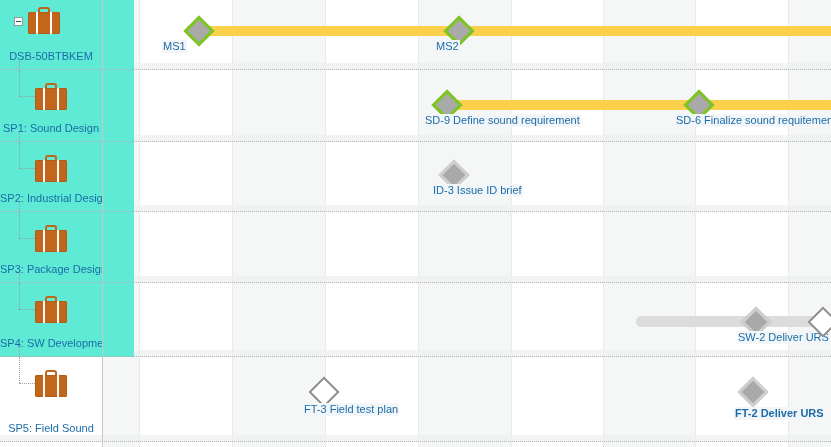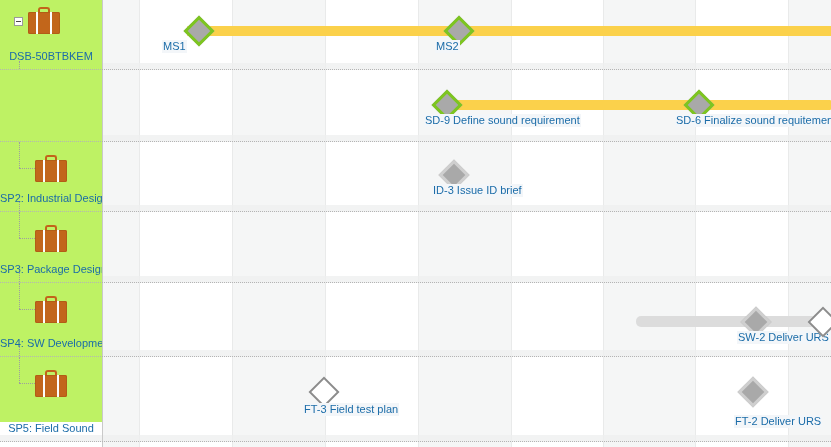--- a/index.html
+++ b/index.html
@@ -12,22 +12,22 @@
   }
   #app{position:relative;width:831px;height:447px;overflow:hidden;background:#fff;}
 
   
   #bands{position:absolute;left:0;top:0;width:831px;height:447px;}
   .band{position:absolute;top:0;bottom:0;background:#f5f6f6;}
   .colline{position:absolute;top:0;bottom:0;width:1px;background:#e9eaea;}
 
   
   #tree{
-    position:absolute;left:0;top:0;width:102px;height:422px;
-    background:#bef264;z-index:5;
+    position:absolute;left:0;top:0;width:102px;height:357px;
+    background:#5eead4;z-index:5;padding-left:32px;
   }
   #tree-divider{
     position:absolute;left:102px;top:0;width:1px;height:447px;
     background:#c9c9c9;z-index:6;
   }
   .trow{position:absolute;left:0;width:102px;overflow:hidden;}
   .trow-inner{position:relative;width:100%;height:100%;}
 
   .tlabel{
     position:absolute;left:0;right:0;bottom:6px;
@@ -149,21 +149,21 @@
       <div class="grow" style="top: 283px; height: 73px;">
         <div class="taskbar" style="left: 533px; width: 195px; top: 33px;"></div>
         <div class="ms gray" style="left: 642px; top: 28px;"></div>
         <div class="mslabel" style="left: 634px; top: 48px;">SW-2 Deliver URS SW-</div>
         <div class="ms open" style="left: 709px; top: 28px;"></div>
       </div>
       <div class="grow" style="top: 357px; height: 84px;">
         <div class="ms open" style="left: 210px; top: 24px;"></div>
         <div class="mslabel" style="left: 200px; top: 46px;">FT-3 Field test plan</div>
         <div class="ms gray" style="left: 639px; top: 24px;"></div>
-        <div class="mslabel" style="left: 631px; top: 58px;">FT-2 Deliver URS</div>
+        <div class="mslabel" style="left: 631px; top: 50px; font-weight: bold;">FT-2 Deliver URS</div>
       </div>
     </div>
 
   <div id="seps-layer">
       <div class="rowshade" style="top: 63px;"></div>
       <div class="rowsep" style="top: 69px;"></div>
       <div class="rowshade" style="top: 135px;"></div>
       <div class="rowsep" style="top: 141px;"></div>
       <div class="rowshade" style="top: 205px;"></div>
       <div class="rowsep" style="top: 211px;"></div>
@@ -180,20 +180,32 @@
         <div class="trow-inner">
           <div class="conn-v" style="left: 19px; top: 61px; height: 8px;"></div>
           <div class="expander" style="left: 14px; top: 17px;"></div>
           <div class="bc" style="left: 28px; top: 7px;">
             <div class="handle"></div>
             <div class="body"></div>
           </div>
           <div class="tlabel rootlbl">DSB-50BTBKEM</div>
         </div>
       </div>
+      <div class="trow" style="top: 70px; height: 71px;">
+        <div class="trow-inner">
+          <div class="conn-v" style="left: 19px; top: 0px; height: 26px;"></div>
+          <div class="conn-h" style="left: 19px; top: 26px; width: 16px;"></div>
+          <div class="conn-v" style="left: 19px; top: 61px; height: 10px;"></div>
+          <div class="bc" style="left: 35px; top: 13px;">
+            <div class="handle"></div>
+            <div class="body"></div>
+          </div>
+          <div class="tlabel">SP1: Sound Design</div>
+        </div>
+      </div>
       <div class="trow" style="top: 142px; height: 69px;">
         <div class="trow-inner">
           <div class="conn-v" style="left: 19px; top: 0px; height: 26px;"></div>
           <div class="conn-h" style="left: 19px; top: 26px; width: 16px;"></div>
           <div class="conn-v" style="left: 19px; top: 59px; height: 10px;"></div>
           <div class="bc" style="left: 35px; top: 13px;">
             <div class="handle"></div>
             <div class="body"></div>
           </div>
           <div class="tlabel">SP2: Industrial Design</div>

